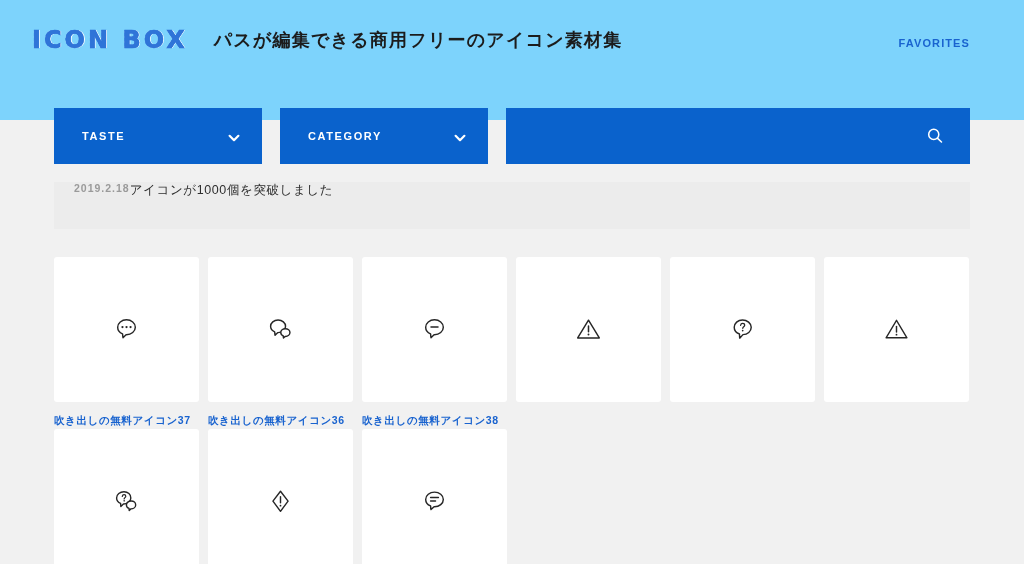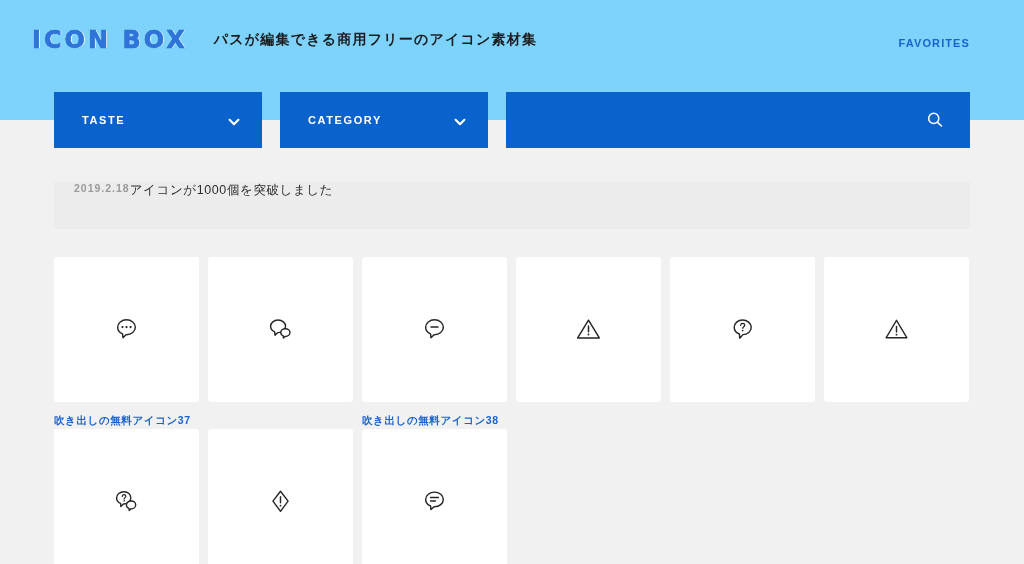--- a/index.html
+++ b/index.html
@@ -49,42 +49,42 @@
         rgba(255,255,255,0) 0px,
         rgba(255,255,255,0) 3px,
         rgba(255,255,255,0.95) 3px,
         rgba(255,255,255,0.95) 5px
       );
     -webkit-background-clip: text;
     background-clip: text;
   }
   .tagline {
     margin-left: 26px;
-    font-size: 14px;
+    font-size: 18px;
     font-weight: 700;
     letter-spacing: 1.2px;
     color: #1c1c1c;
     white-space: nowrap;
   }
   .favorites {
     position: absolute;
     right: 54px; top: 37px;
     font-size: 11px;
     font-weight: 700;
     letter-spacing: 1.1px;
     color: #1963cf;
     text-decoration: none;
     cursor: pointer;
     padding-left: 24px;
   }
 
   
   .filterbar {
     position: absolute;
-    left: 54px; top: 92px;
+    left: 54px; top: 108px;
     width: 916px; height: 56px;
     display: flex;
   }
   .dropdown {
     width: 208px; height: 56px;
     background: #0a62cc;
     position: relative;
     cursor: pointer;
     margin-right: 18px;
     flex: 0 0 auto;
@@ -256,20 +256,21 @@
 
   <div class="card">
     <div class="card-thumb">
       <span>
         <svg viewBox="0 0 30 30" width="27" height="27" aria-hidden="true">
           <path d="M12.3 4.5c-4.6 0-8.3 3.1-8.3 7 0 2.7 1.8 5 4.5 6.2 l0.4 3.6 2.9-2.8c0.2 0 0.4 0 0.5 0 4.6 0 8.3-3.1 8.3-7S16.9 4.5 12.3 4.5z" fill="#ffffff" stroke="#262626" stroke-width="1.6" stroke-linejoin="round"></path>
           <path d="M20.4 14.1c-2.8 0-5.1 1.9-5.1 4.3 0 1.7 1.1 3.1 2.8 3.8 l0.2 2.2 1.8-1.7c0.1 0 0.2 0 0.3 0 2.8 0 5.1-1.9 5.1-4.3S23.2 14.1 20.4 14.1z" fill="#ffffff" stroke="#262626" stroke-width="1.6" stroke-linejoin="round"></path>
         </svg>
       </span>
     </div>
+    <div class="card-label">吹き出しの無料アイコン36</div>
   </div>
 
   <div class="card">
     <div class="card-thumb">
       <span>
         <svg viewBox="0 0 30 30" width="27" height="27" aria-hidden="true">
           <path d="M15 4.2c-5.4 0-9.8 3.7-9.8 8.3 0 3.2 2.2 6 5.4 7.4 l0.5 4.2 3.4-3.3c0.2 0 0.4 0 0.5 0 5.4 0 9.8-3.7 9.8-8.3S20.4 4.2 15 4.2z" fill="none" stroke="#262626" stroke-width="1.6" stroke-linejoin="round"></path>
           <path d="M11.1 12.3 L18.9 12.3" stroke="#262626" stroke-width="1.7" stroke-linecap="round"></path>
         </svg>
       </span>

